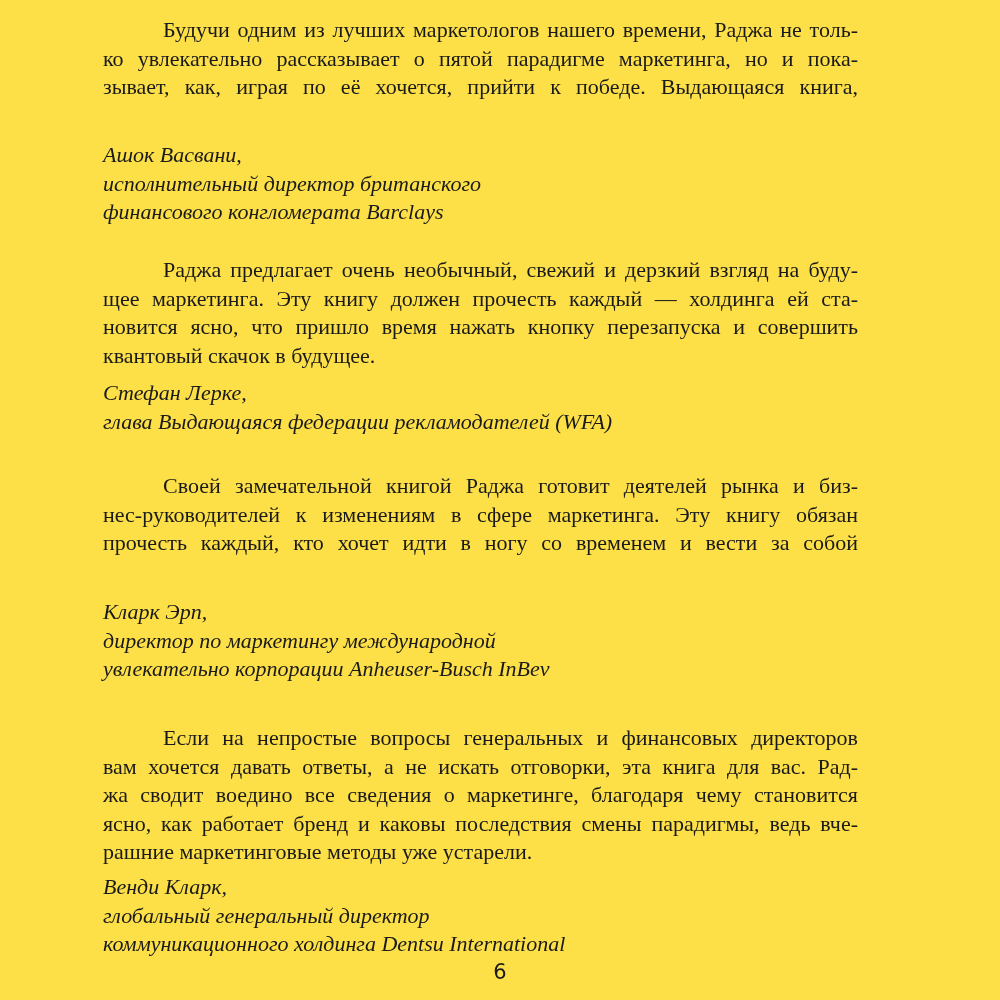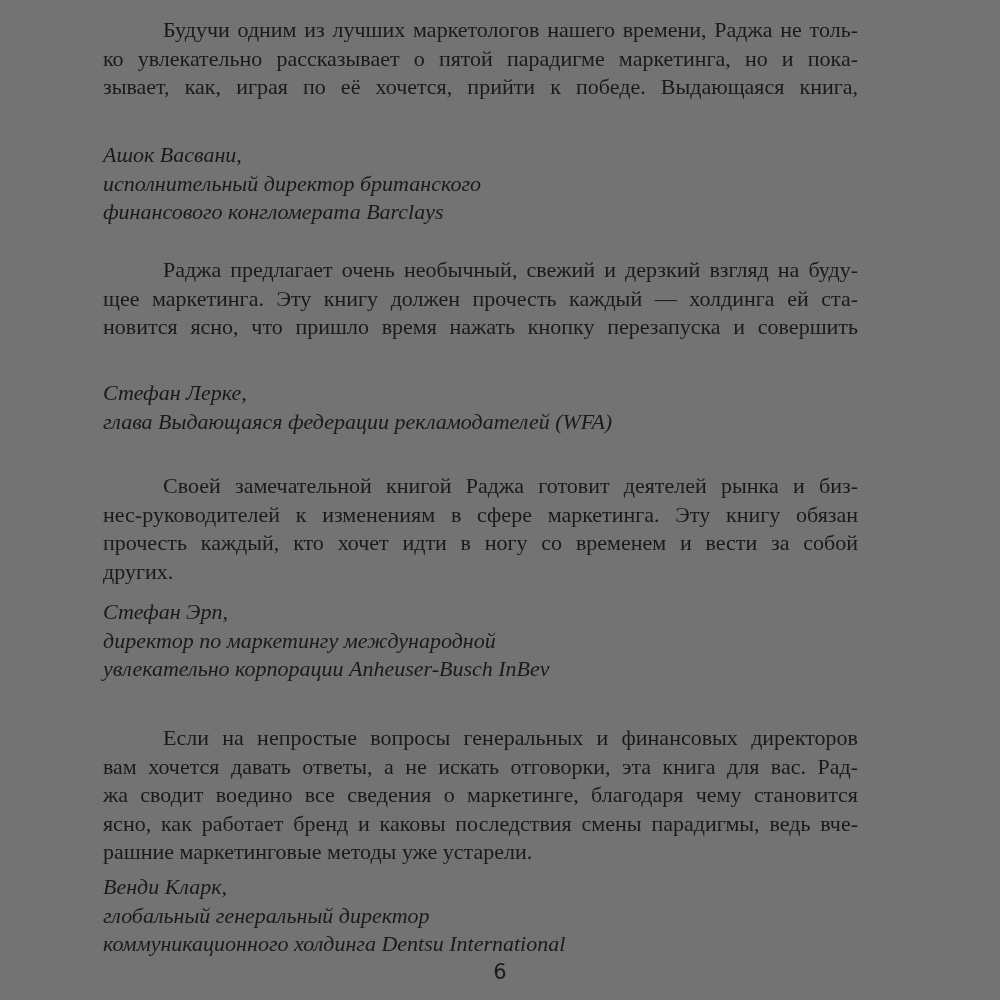--- a/index.html
+++ b/index.html
@@ -5,21 +5,21 @@
   html, body {
     margin: 0;
     padding: 0;
     background: #ffffff;
     font-family: "Liberation Serif", "DejaVu Serif", serif;
   }
   .page {
     position: relative;
     width: 1000px;
     height: 1000px;
-    background: #737373;
+    background: #fde047;
     color: #1a1a1a;
     overflow: hidden;
     text-decoration: underline;
   }
   .quote {
     position: absolute;
     left: 103px;
     width: 755px;
     font-size: 22px;
     line-height: 28.5px;
@@ -77,34 +77,34 @@
   <section class="attr a1">
     <div class="aline">Ашок Васвани,</div>
     <div class="aline">исполнительный директор британского</div>
     <div class="aline">финансового конгломерата Barclays</div>
   </section>
 
   <section class="quote q2">
     <div class="qline first">Раджа предлагает очень необычный, свежий и дерзкий взгляд на буду-</div>
     <div class="qline">щее маркетинга. Эту книгу должен прочесть каждый — холдинга ей ста-</div>
     <div class="qline">новится ясно, что пришло время нажать кнопку перезапуска и совершить</div>
+    <div class="qline last">квантовый скачок в будущее.</div>
   </section>
   <section class="attr a2">
     <div class="aline">Стефан Лерке,</div>
     <div class="aline">глава Выдающаяся федерации рекламодателей (WFA)</div>
   </section>
 
   <section class="quote q3">
     <div class="qline first">Своей замечательной книгой Раджа готовит деятелей рынка и биз-</div>
     <div class="qline">нес-руководителей к изменениям в сфере маркетинга. Эту книгу обязан</div>
     <div class="qline">прочесть каждый, кто хочет идти в ногу со временем и вести за собой</div>
-    <div class="qline last">других.</div>
   </section>
   <section class="attr a3">
-    <div class="aline">Стефан Эрп,</div>
+    <div class="aline">Кларк Эрп,</div>
     <div class="aline">директор по маркетингу международной</div>
     <div class="aline">увлекательно корпорации Anheuser-Busch InBev</div>
   </section>
 
   <section class="quote q4">
     <div class="qline first">Если на непростые вопросы генеральных и финансовых директоров</div>
     <div class="qline">вам хочется давать ответы, а не искать отговорки, эта книга для вас. Рад-</div>
     <div class="qline">жа сводит воедино все сведения о маркетинге, благодаря чему становится</div>
     <div class="qline">ясно, как работает бренд и каковы последствия смены парадигмы, ведь вче-</div>
     <div class="qline last">рашние маркетинговые методы уже устарели.</div>

